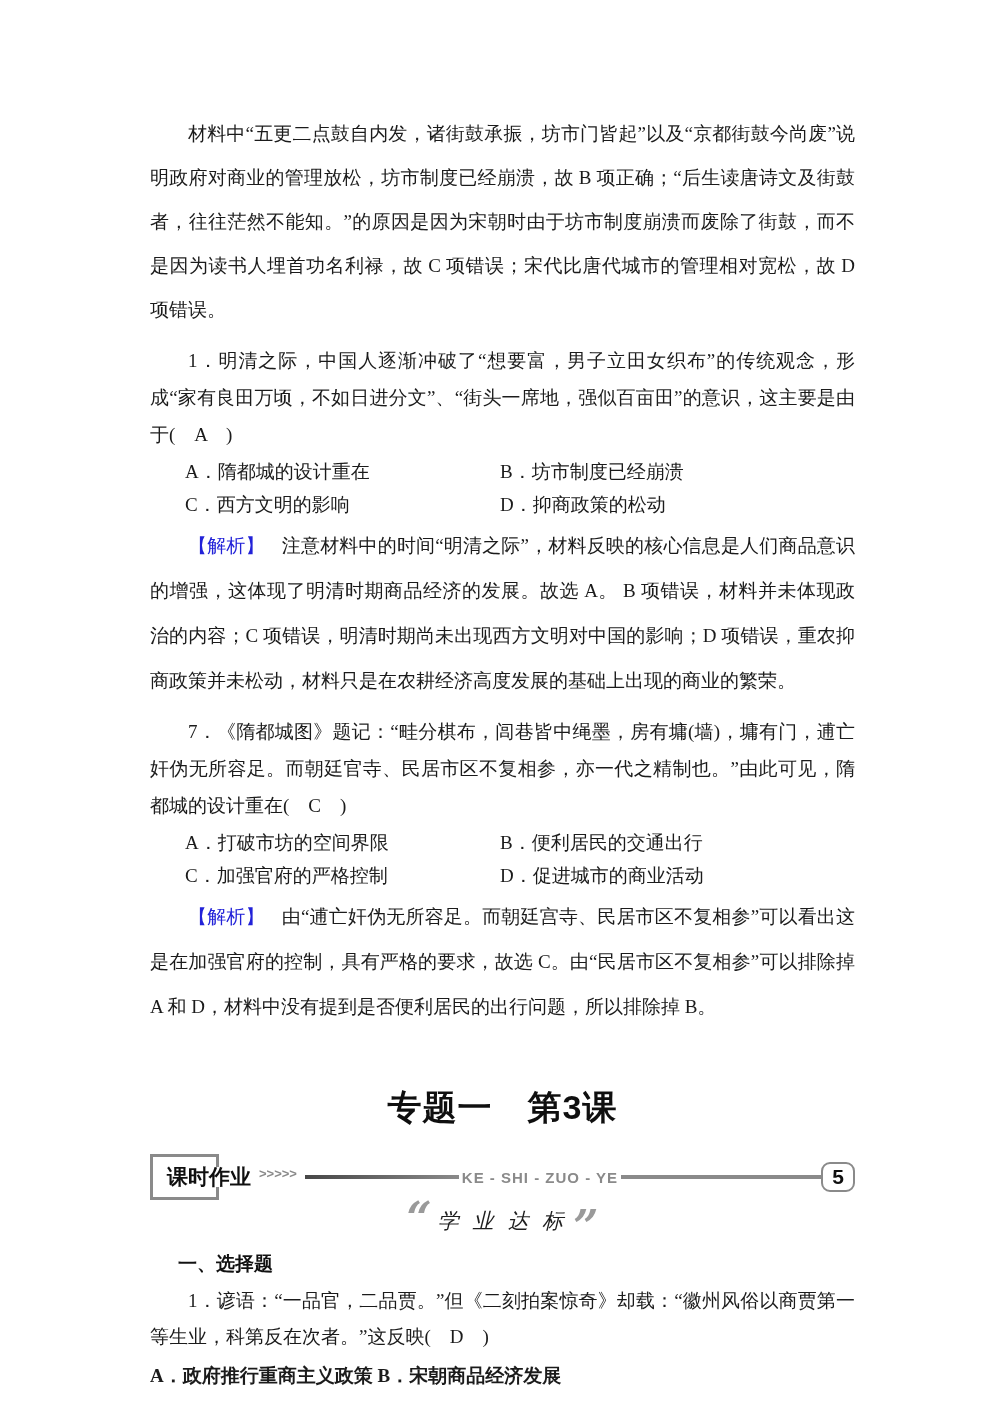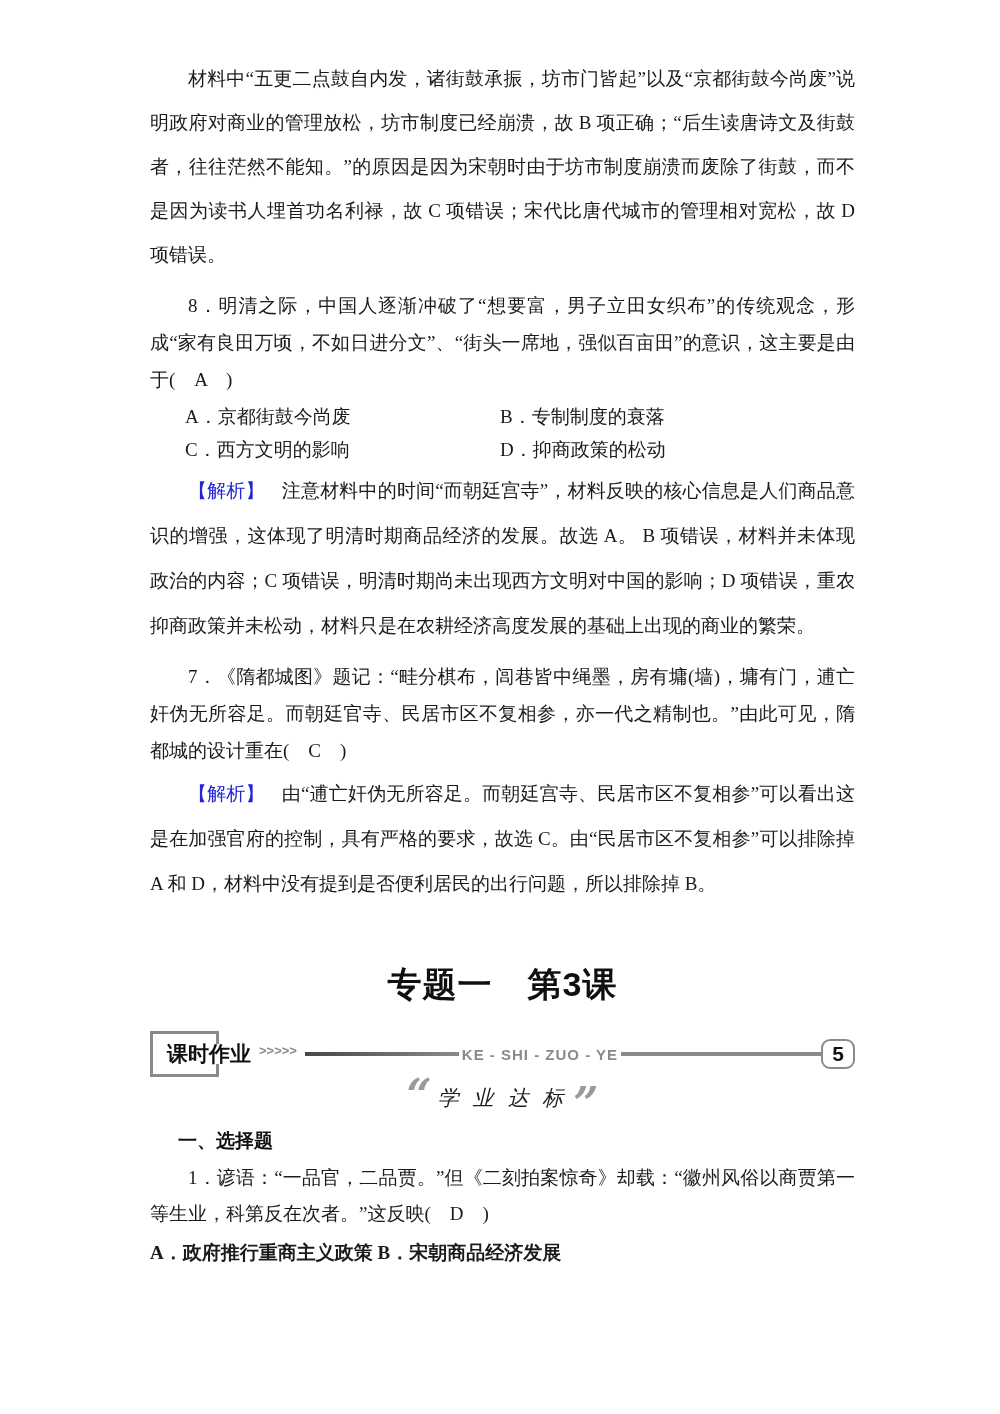--- a/index.html
+++ b/index.html
@@ -1,21 +1,21 @@
 <!DOCTYPE html>
 <html style="--analysis-blue: #2222d8; --ui-gray: #8a8a8a;"><head>
 <meta charset="utf-8">
 <style>
   * { margin:0; padding:0; box-sizing:border-box; }
   html,body { background:#ffffff; }
   .page {
     position:relative;
     width:1000px; height:1414px;
     background:#ffffff;
-    padding:57px 145px 0 150px;
+    padding:112px 145px 0 150px;
     font-family:"Liberation Serif","DejaVu Serif",serif;
     color:#1b1b1b;
     font-size:19px;
     overflow:hidden;
   }
   .para { line-height:44px; text-align:justify; text-indent:2em; }
   .stem { line-height:37px; text-align:justify; text-indent:2em; margin-top:10px; }
   .opts { margin-top:2px; }
   .opt-row { display:flex; line-height:33px; }
   .opt-a { width:350px; padding-left:35px; }
@@ -93,34 +93,44 @@
   .q1-stem { line-height:36px; text-align:justify; text-indent:2em; margin-top:6px; }
   .q1-opts { margin-top:6px; line-height:30px;font-weight:bold; }
 </style>
 </head>
 <body>
 
 <div class="page">
 
   <p class="para">材料中“五更二点鼓自内发，诸街鼓承振，坊市门皆起”以及“京都街鼓今尚废”说明政府对商业的管理放松，坊市制度已经崩溃，故 B 项正确；“后生读唐诗文及街鼓者，往往茫然不能知。”的原因是因为宋朝时由于坊市制度崩溃而废除了街鼓，而不是因为读书人埋首功名利禄，故 C 项错误；宋代比唐代城市的管理相对宽松，故 D 项错误。</p>
 
-  <p class="stem">8．明清之际，中国人逐渐冲破了“想要富，男子立田女织布”的传统观念，形成“家有良田万顷，不如日进分文”、“街头一席地，强似百亩田”的意识，这主要是由于(　A　)</p>
+  <p class="stem">1．明清之际，中国人逐渐冲破了“想要富，男子立田女织布”的传统观念，形成“家有良田万顷，不如日进分文”、“街头一席地，强似百亩田”的意识，这主要是由于(　A　)</p>
   <div class="opts">
     <div class="opt-row">
-      <span class="opt-a">A．京都街鼓今尚废</span>
-      <span class="opt-b">B．专制制度的衰落</span>
+      <span class="opt-a">A．隋都城的设计重在</span>
+      <span class="opt-b">B．坊市制度已经崩溃</span>
     </div>
     <div class="opt-row">
       <span class="opt-a">C．西方文明的影响</span>
       <span class="opt-b">D．抑商政策的松动</span>
     </div>
   </div>
-  <p class="analysis"><span class="jx-label">【解析】</span><span>注意材料中的时间“而朝廷宫寺”，材料反映的核心信息是人们商品意识的增强，这体现了明清时期商品经济的发展。故选 A。 B 项错误，材料并未体现政治的内容；C 项错误，明清时期尚未出现西方文明对中国的影响；D 项错误，重农抑商政策并未松动，材料只是在农耕经济高度发展的基础上出现的商业的繁荣。</span></p>
+  <p class="analysis"><span class="jx-label">【解析】</span><span>注意材料中的时间“明清之际”，材料反映的核心信息是人们商品意识的增强，这体现了明清时期商品经济的发展。故选 A。 B 项错误，材料并未体现政治的内容；C 项错误，明清时期尚未出现西方文明对中国的影响；D 项错误，重农抑商政策并未松动，材料只是在农耕经济高度发展的基础上出现的商业的繁荣。</span></p>
 
   <p class="stem">7．《隋都城图》题记：“畦分棋布，闾巷皆中绳墨，房有墉(墙)，墉有门，逋亡奸伪无所容足。而朝廷官寺、民居市区不复相参，亦一代之精制也。”由此可见，隋都城的设计重在(　C　)</p>
+  <div class="opts">
+    <div class="opt-row">
+      <span class="opt-a">A．打破市坊的空间界限</span>
+      <span class="opt-b">B．便利居民的交通出行</span>
+    </div>
+    <div class="opt-row">
+      <span class="opt-a">C．加强官府的严格控制</span>
+      <span class="opt-b">D．促进城市的商业活动</span>
+    </div>
+  </div>
   <p class="analysis"><span class="jx-label">【解析】</span><span>由“逋亡奸伪无所容足。而朝廷宫寺、民居市区不复相参”可以看出这是在加强官府的控制，具有严格的要求，故选 C。由“民居市区不复相参”可以排除掉 A 和 D，材料中没有提到是否便利居民的出行问题，所以排除掉 B。</span></p>
 
   <h1 class="section-title">专题一　第3课</h1>
 
   <div class="banner">
     <span class="ktzy">课时作业</span>
     <span class="chevrons">&gt;&gt;&gt;&gt;&gt;</span>
     <span class="rule rule-left"></span>
     <span class="keshi">KE - SHI - ZUO - YE</span>
     <span class="rule rule-right"></span>

